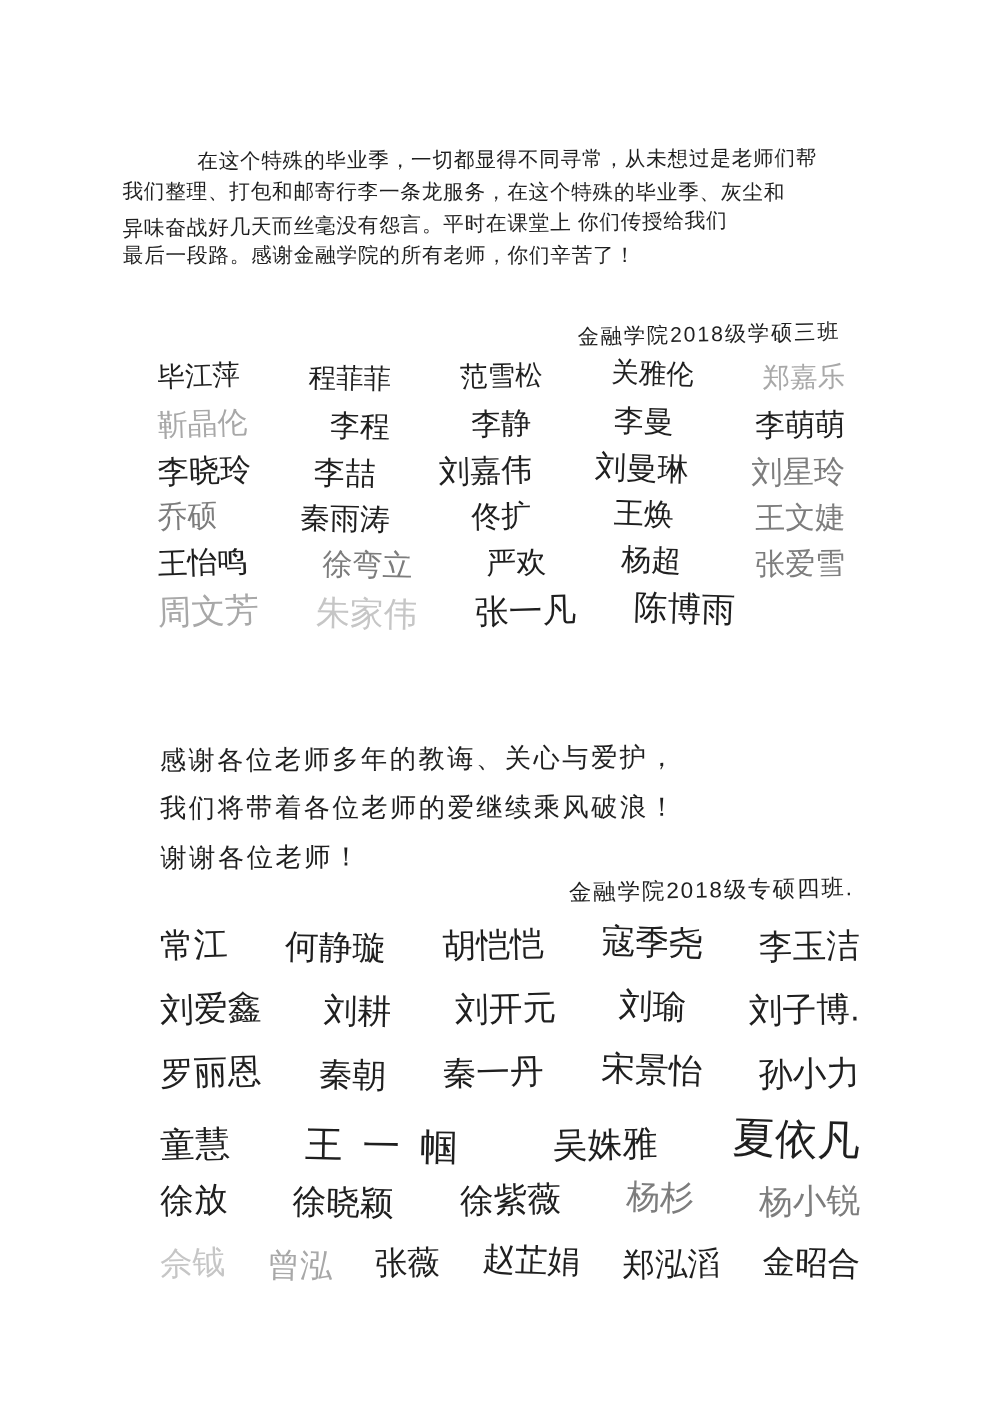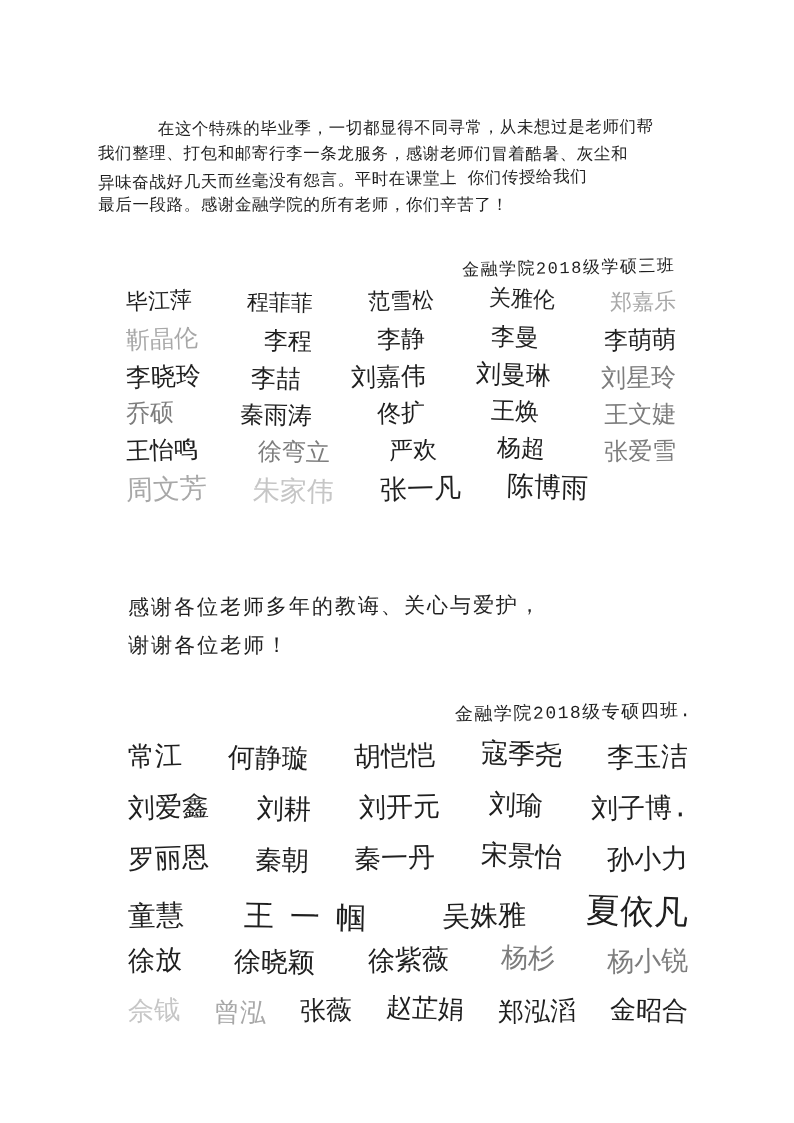--- a/index.html
+++ b/index.html
@@ -1,21 +1,21 @@
 <!DOCTYPE html>
 <html><head>
 <meta charset="utf-8">
 <style>
   html,body{margin:0;padding:0;background:#ffffff;}
   .page{
     position:relative;
     width:794px;height:1123px;
     background:#ffffff;
     overflow:hidden;
-    font-family:Liberation Mono, monospace;
+    font-family:Liberation Sans, sans-serif;
     color:#1f1f1f;
   }
   
   .note1{position:absolute;left:98px;top:116px;width:620px;transform:rotate(-0.3deg);}
   .note1 .line{margin:0;font-size:16.5px;line-height:25.5px;letter-spacing:0.6px;white-space:nowrap;}
   .note1 .line.indent{text-indent:60px;}
   .note1 .line:nth-child(2){transform:rotate(0.4deg);}
   .note1 .line:nth-child(3){transform:rotate(-0.5deg);}
   .note1 .line:nth-child(4){transform:rotate(0.3deg);}
   .note1 .line:nth-child(5){transform:rotate(-0.4deg);}
@@ -62,21 +62,21 @@
   .vfaint{color:#c6c6c6;}
   .semifaint{color:#7d7d7d;}
 </style>
 </head>
 <body>
 
 <div class="page">
 
   <section class="note1">
     <p class="line indent">在这个特殊的毕业季，一切都显得不同寻常，从未想过是老师们帮</p>
-    <p class="line">我们整理、打包和邮寄行李一条龙服务，感谢老师们冒着酷暑、灰尘和</p>
+    <p class="line">我们整理、打包和邮寄行李一条龙服务，在这个特殊的毕业季、灰尘和</p>
     <p class="line">异味奋战好几天而丝毫没有怨言。平时在课堂上 你们传授给我们</p>
     <p class="line">最后一段路。感谢金融学院的所有老师，你们辛苦了！</p>
   </section>
 
   <div class="signoff1">金融学院2018级学硕三班</div>
 
   <section class="sigs1">
     <div class="sig-row">
       <span class="sig">毕江萍</span>
       <span class="sig">程菲菲</span>
@@ -115,20 +115,21 @@
     <div class="sig-row">
       <span class="sig faint">周文芳</span>
       <span class="sig vfaint">朱家伟</span>
       <span class="sig">张一凡</span>
       <span class="sig">陈博雨</span>
     </div>
   </section>
 
   <section class="note2">
     <p class="line">感谢各位老师多年的教诲、关心与爱护，</p>
+    <p class="line">我们将带着各位老师的爱继续乘风破浪！</p>
     <p class="line">谢谢各位老师！</p>
   </section>
 
   <div class="signoff2">金融学院2018级专硕四班.</div>
 
   <section class="sigs2">
     <div class="sig-row">
       <span class="sig">常江</span>
       <span class="sig">何静璇</span>
       <span class="sig">胡恺恺</span>

